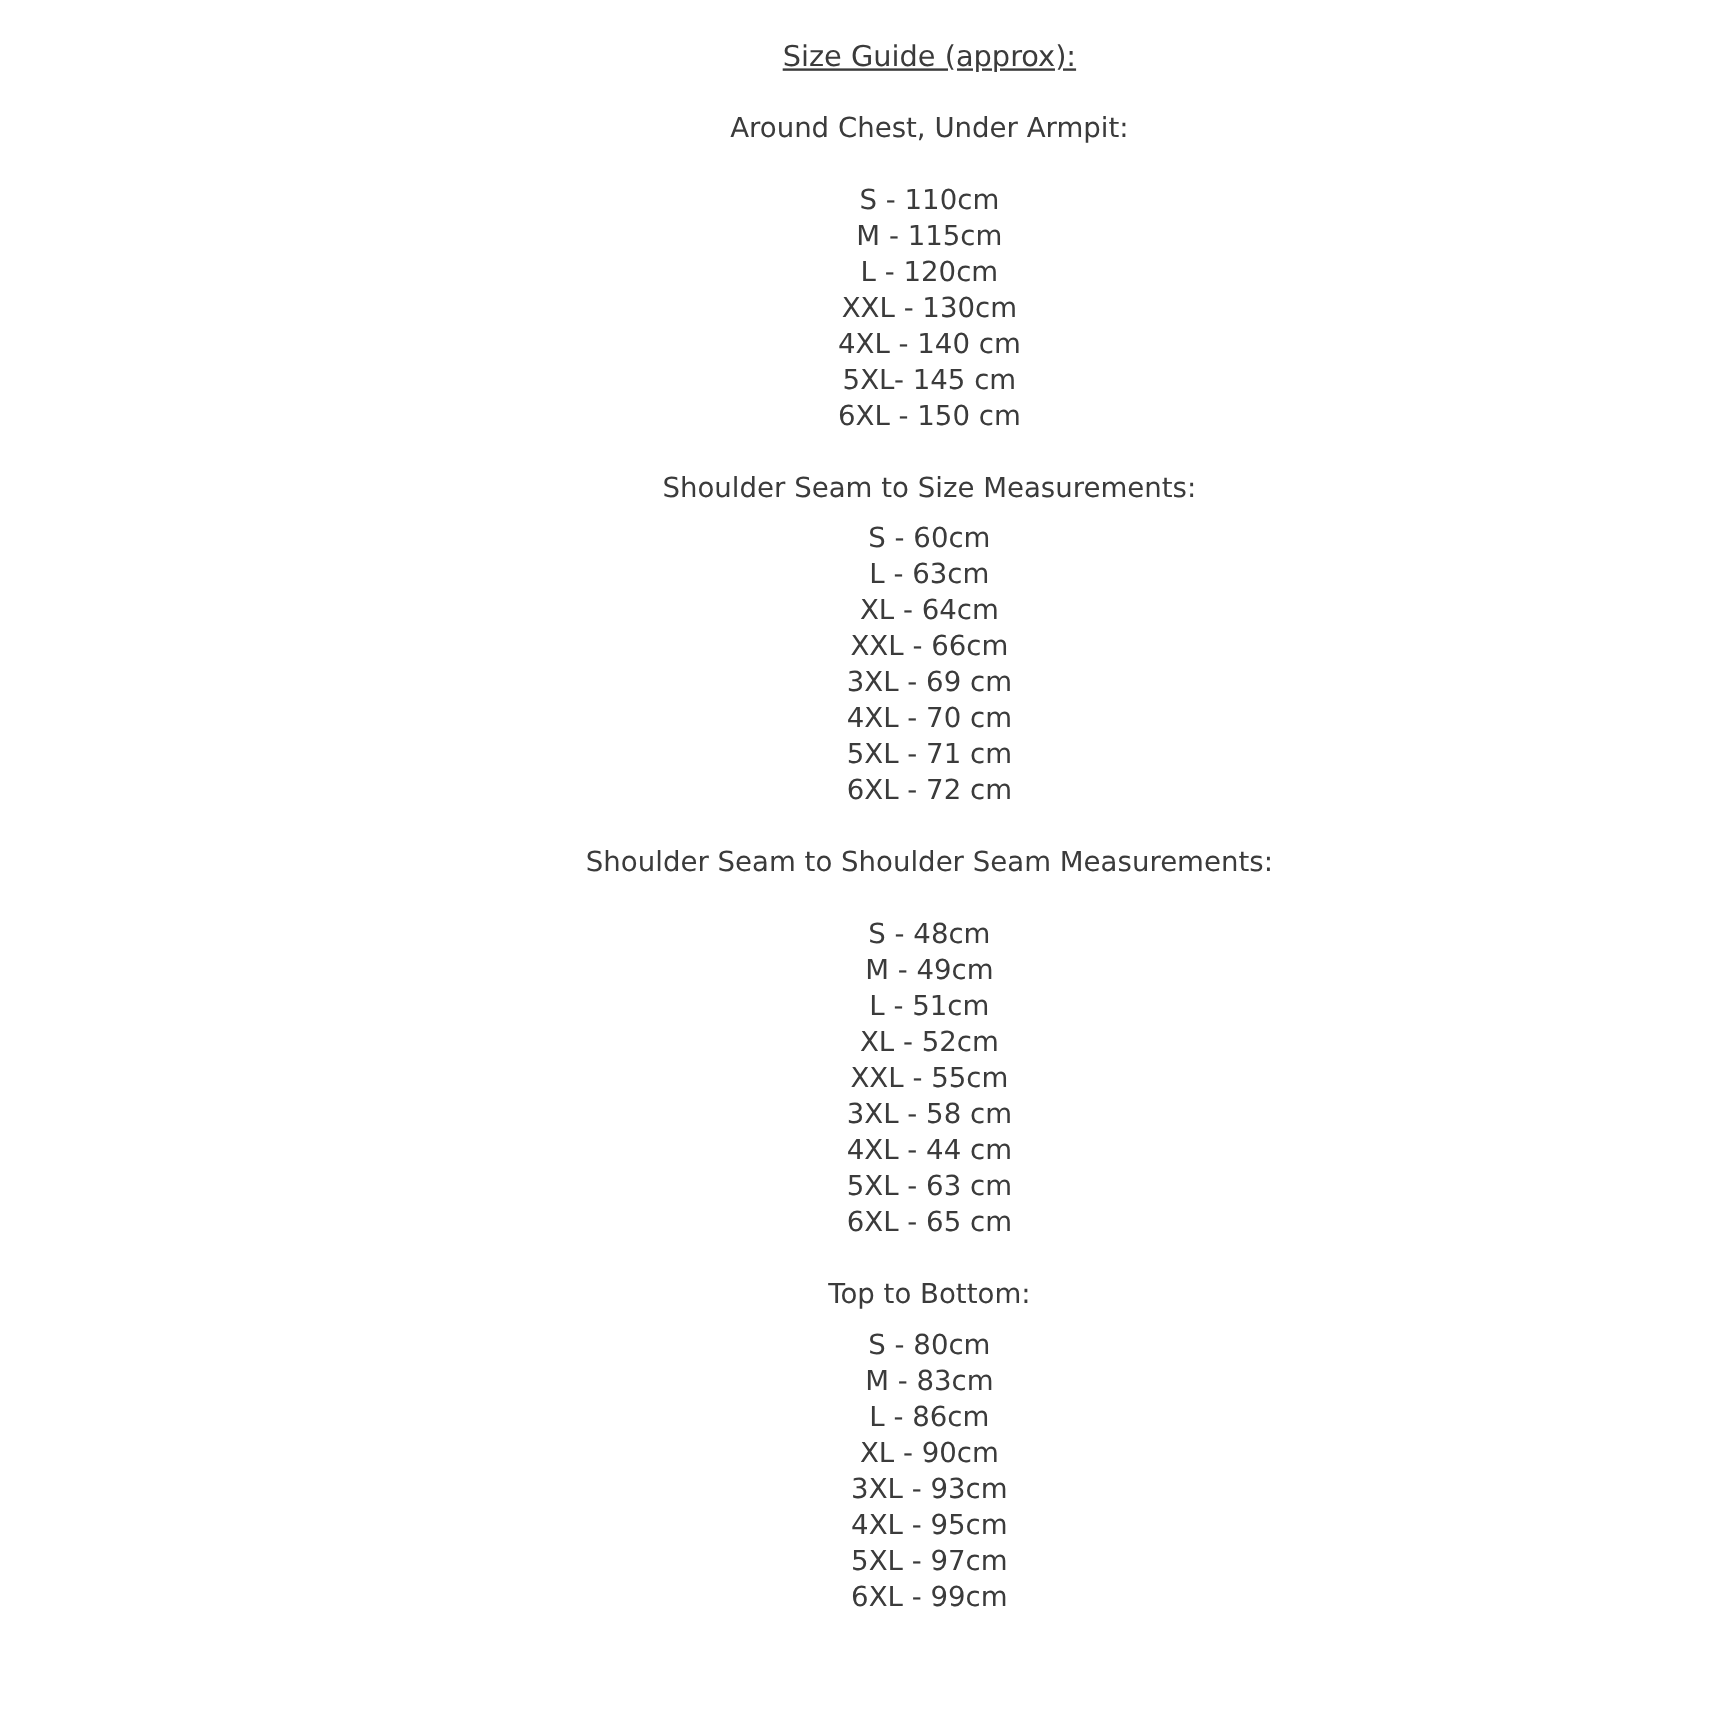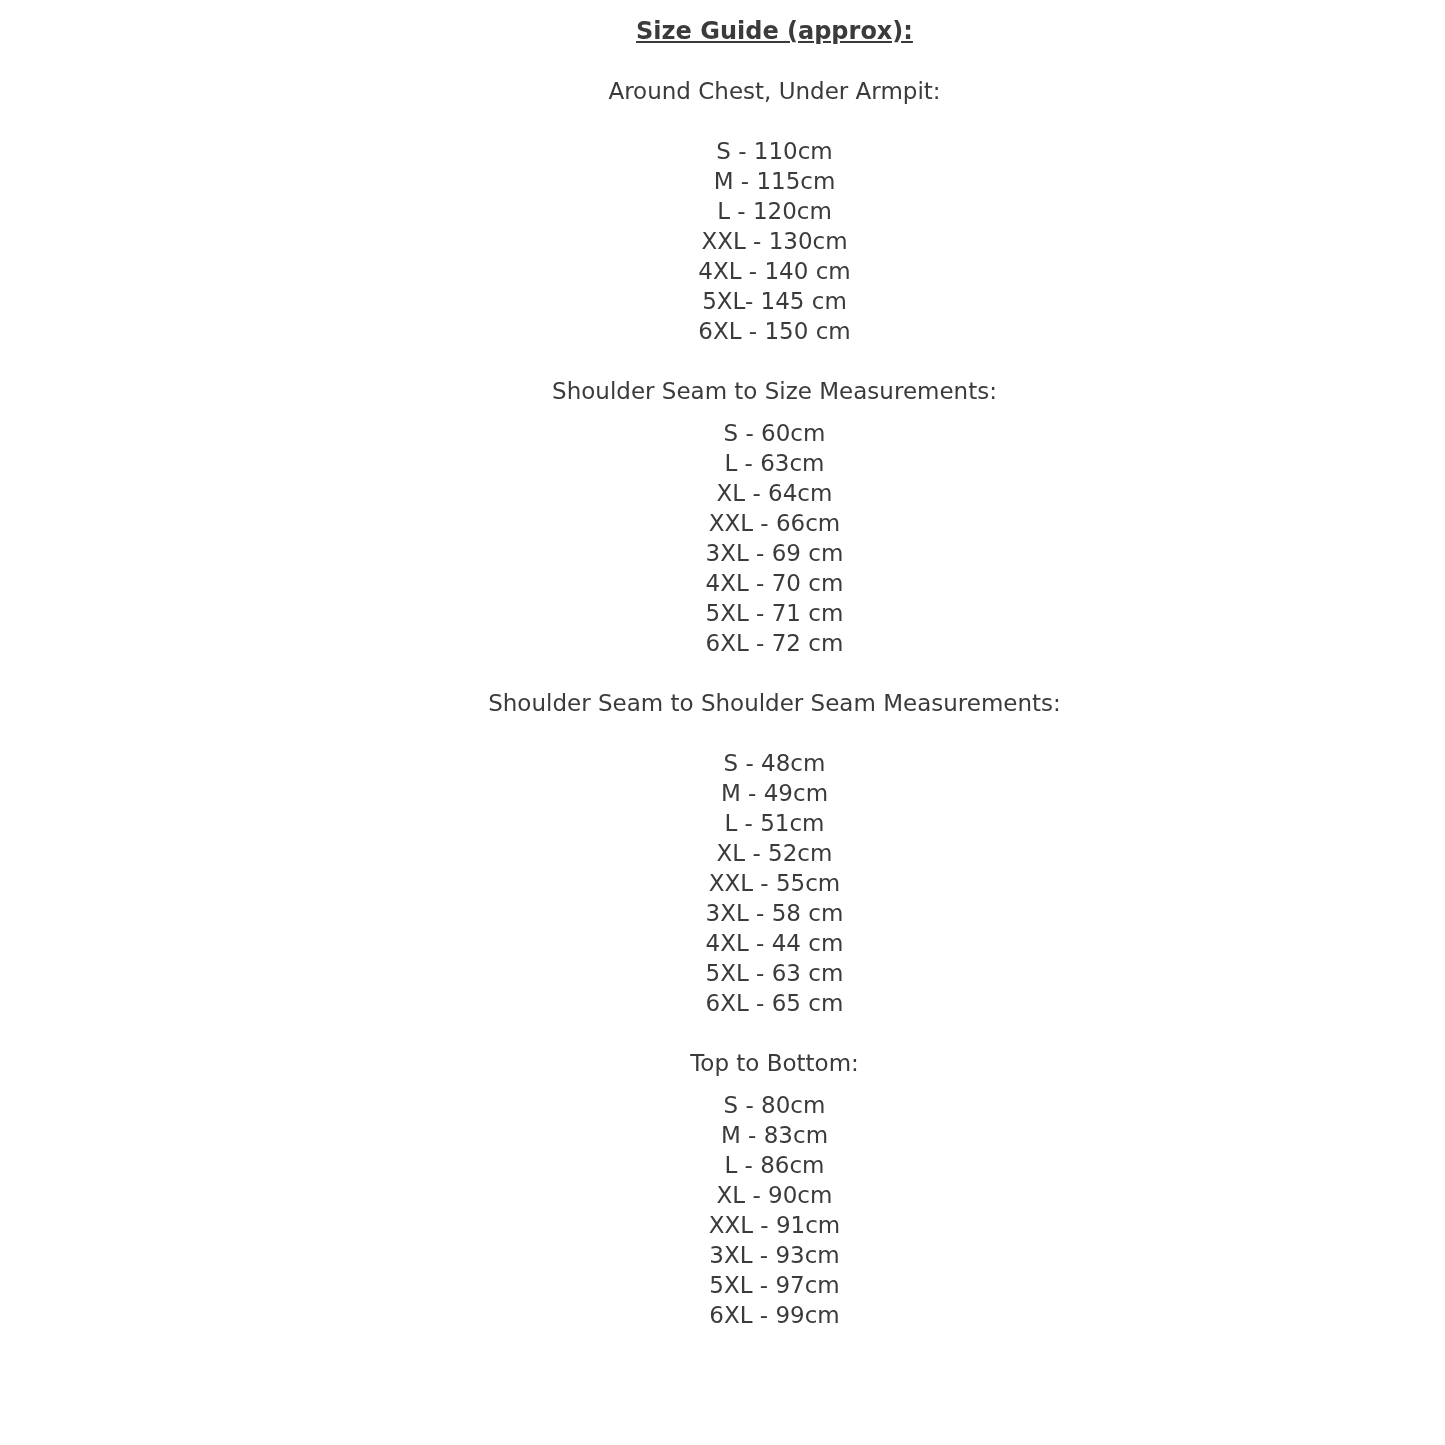--- a/index.html
+++ b/index.html
@@ -19,22 +19,22 @@
     font-family: "DejaVu Sans", "Liberation Sans", sans-serif;
     font-size: 23px;
     line-height: 30px;
     color: #3b3b3b;
     text-align: center;
   }
   .doc-title {
     font-size: 24px;
     line-height: 30px;
     text-decoration: underline;
-    font-weight: bold;
-    margin: 0;
+    font-weight: normal;
+    margin: 16px;
   }
   .section {
     margin-top: 30px; 
   }
   .section-header {
     line-height: 30px;
     margin: 12px;
     font-weight: normal;
     font-size: 23px;
   }
@@ -84,19 +84,19 @@
         <div class="size-row">4XL - 44 cm</div>
         <div class="size-row">5XL - 63 cm</div>
         <div class="size-row">6XL - 65 cm</div>
       </div>
       <div class="section">
         <div class="section-header">Top to Bottom:</div>
         <div class="size-row">S - 80cm</div>
         <div class="size-row">M - 83cm</div>
         <div class="size-row">L - 86cm</div>
         <div class="size-row">XL - 90cm</div>
-        <div class="size-row">XXL - 91cm</div>
         <div class="size-row">3XL - 93cm</div>
+        <div class="size-row">4XL - 95cm</div>
         <div class="size-row">5XL - 97cm</div>
         <div class="size-row">6XL - 99cm</div>
       </div>
     </div>
 </div>
 
 </body></html>

